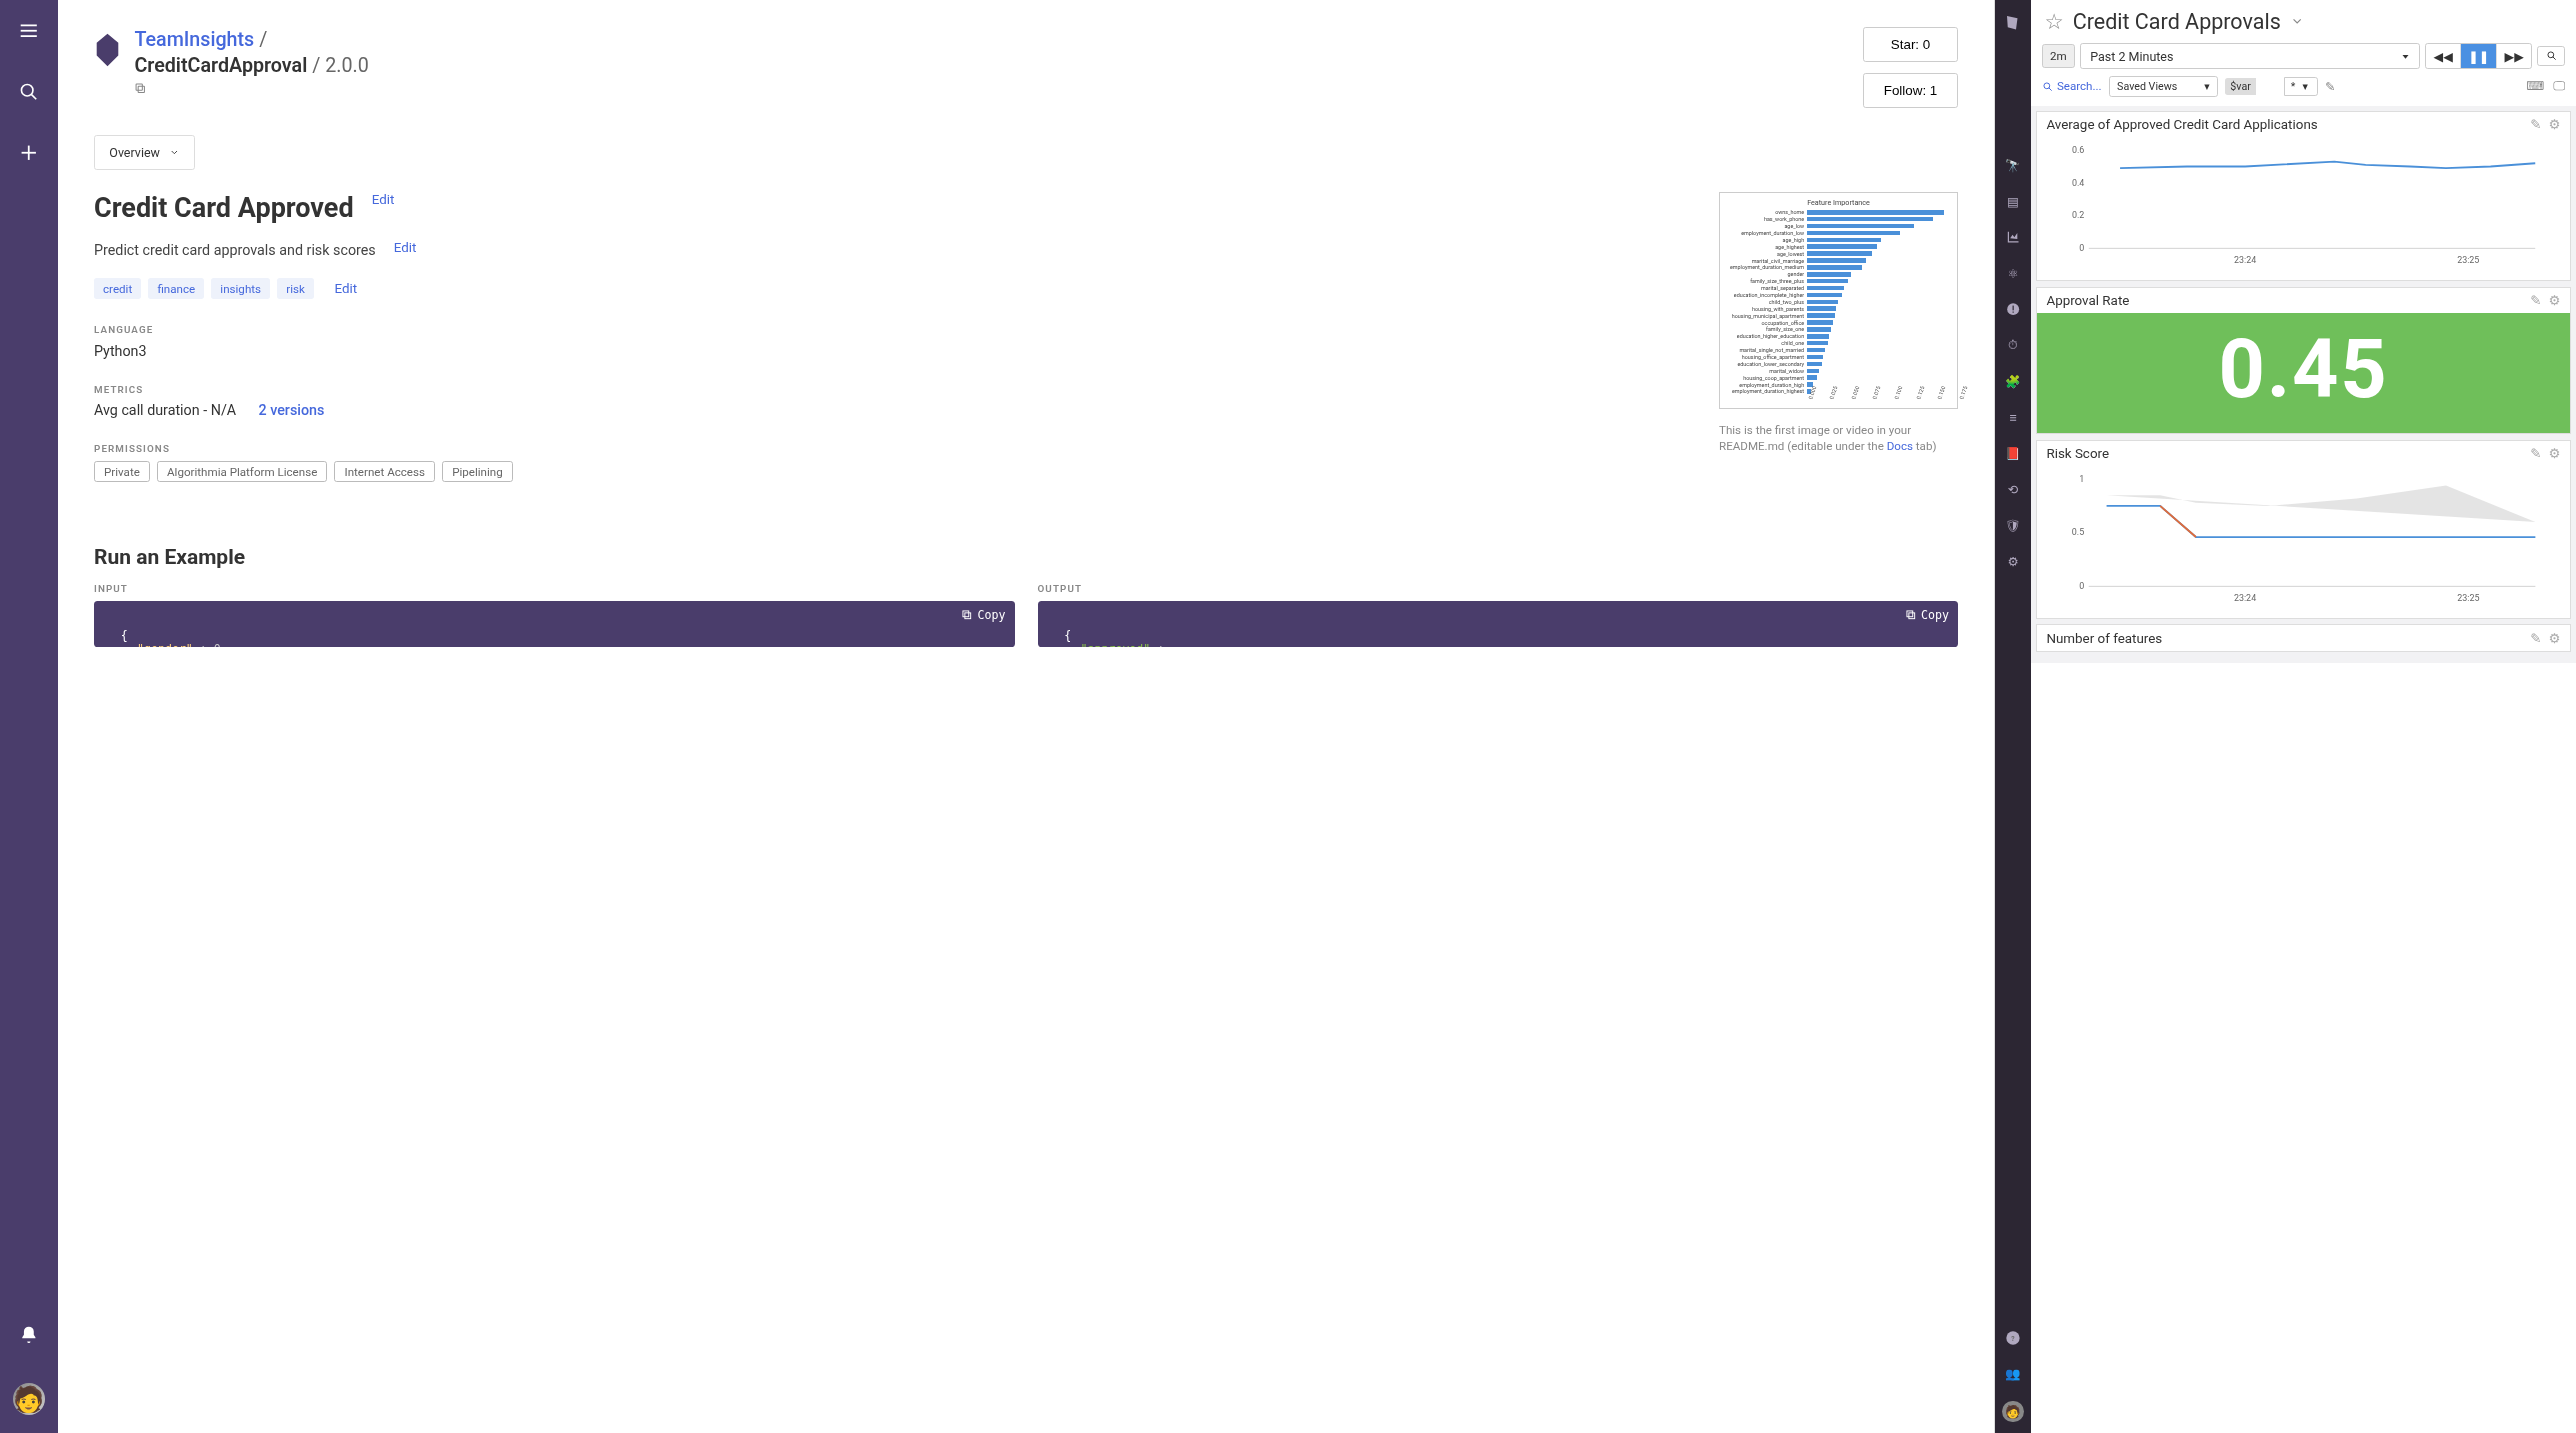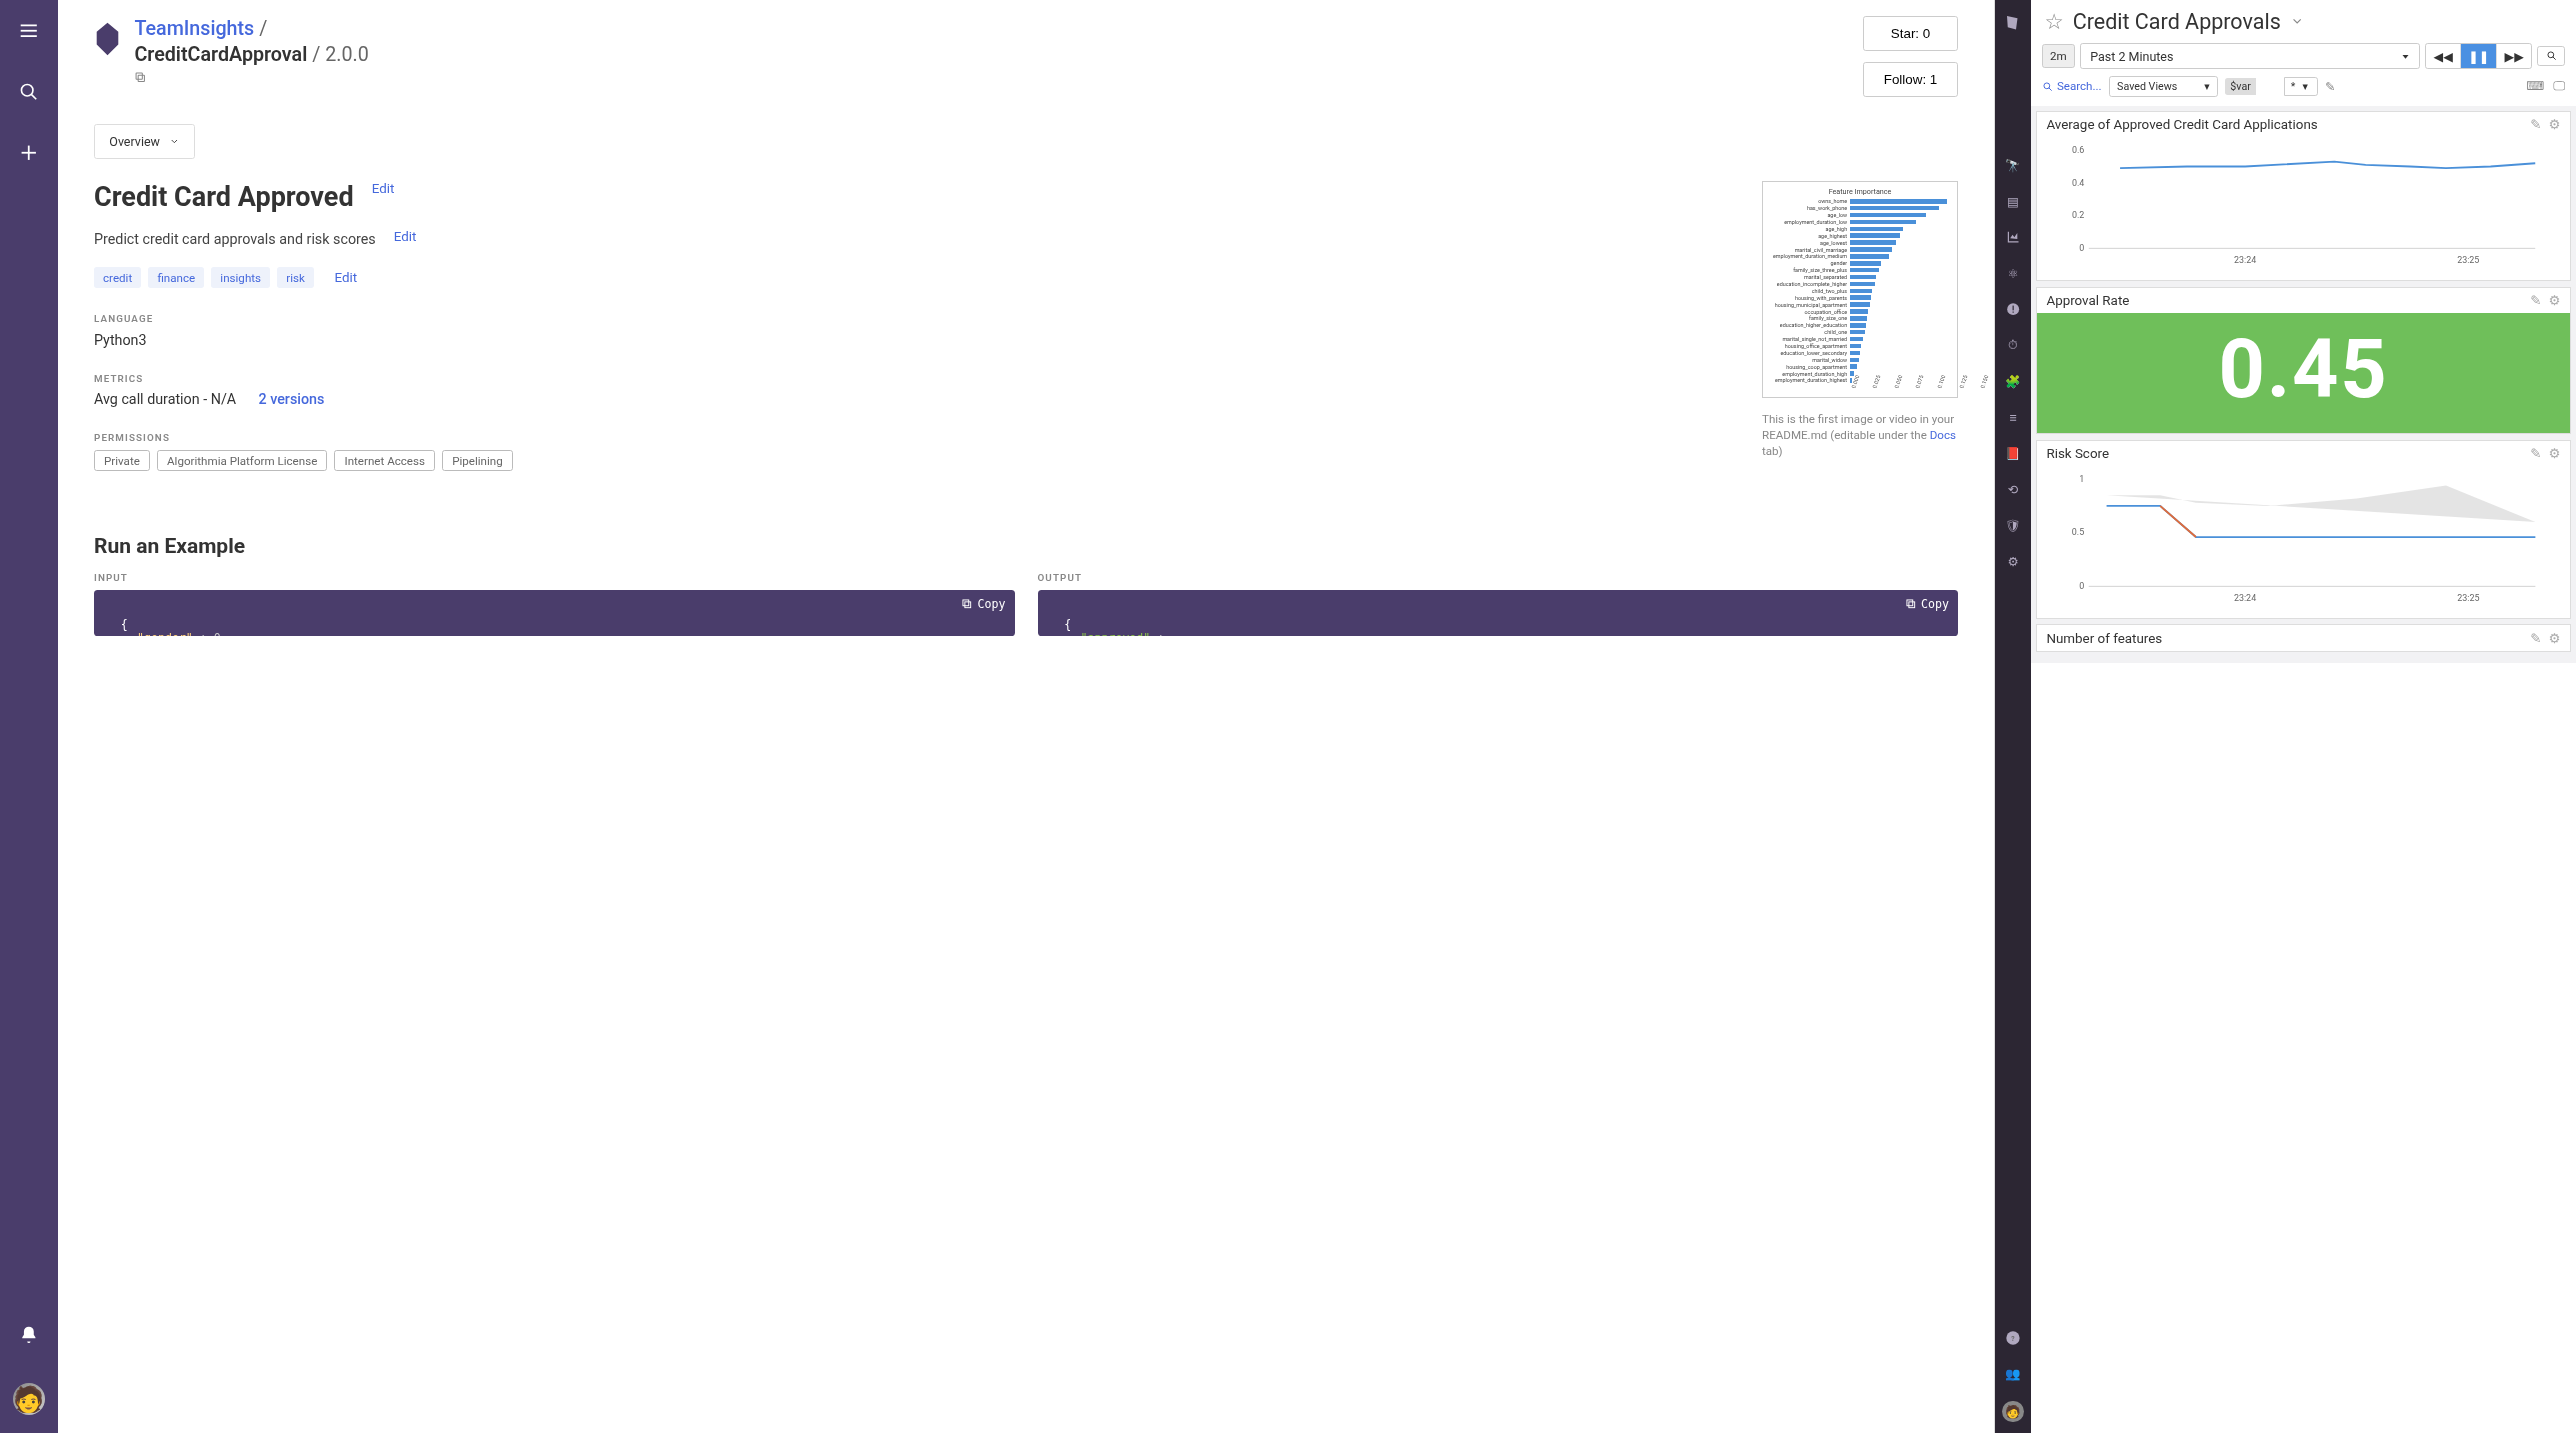--- a/index.html
+++ b/index.html
@@ -1,42 +1,42 @@
 <!DOCTYPE html>
 <html style="font-size:14.3px"><head>
 <meta charset="utf-8">
 <style>
 * { margin: 0; padding: 0; box-sizing: border-box; }
 body { font-family: -apple-system, BlinkMacSystemFont, "Segoe UI", Roboto, sans-serif; font-size: 12.5px; color: #333; display: flex; height: 100vh; overflow: hidden; }
 .left-nav { width: 58px; background: #4a3d6b; display: flex; flex-direction: column; align-items: center; padding-top: 18px; gap: 36px; flex-shrink: 0; }
 .left-nav .icon { width: 25px; height: 25px; display: flex; align-items: center; justify-content: center; color: #fff; cursor: pointer; }
 .left-nav .spacer { flex: 1; }
 .left-nav .avatar { width: 32px; height: 32px; border-radius: 50%; background: linear-gradient(135deg,#888,#ccc); margin-bottom: 18px; overflow:hidden;display:flex;align-items:center;justify-content:center;font-size:25px;}
-.left-panel { flex: 1; overflow-y: auto; padding: 16px 36px; min-width: 626px; border-right:0.9px solid #ddd;}
+.left-panel { flex: 1; overflow-y: auto; padding: 27px 36px; min-width: 626px; border-right:0.9px solid #ddd;}
 .right-panel { width: 581px; display: flex; flex-shrink: 0; background: #f7f7f7; position:relative;}
 .right-nav { width: 36px; background: #2c2633; display: flex; flex-direction: column; align-items: center; padding-top: 13.4px; gap: 18px; }
 .right-nav .ricon { width: 18px; height: 18px; color: #b0a8bf; display:flex; align-items:center; justify-content:center; cursor:pointer;}
 .right-nav .rspacer { flex: 1; }
 .right-nav .ravatar { width: 21.5px; height: 21.5px; border-radius: 50%; background: #888; margin-bottom: 10.7px; overflow:hidden;display:flex;align-items:center;justify-content:center;}
 
 .header-row { display: flex; align-items: flex-start; gap: 10.7px; justify-content: space-between;}
 .header-left { display: flex; align-items: flex-start; gap: 13.4px;}
 .algo-logo { width: 27px; height: 36px; margin-top: 5.4px;}
 .breadcrumb { font-size: 19.7px; line-height: 1.3;}
 .breadcrumb a { color: #4568dc; text-decoration: none; font-weight:500;}
 .breadcrumb .sep { color: #666; }
 .breadcrumb .name { font-weight: 600; }
 .breadcrumb .ver { color: #666; font-weight: 400;}
 .header-btns { display: flex; gap: 10.7px; flex-direction: column; }
 .header-btns button { border: 0.9px solid #ccc; background: #fff; padding: 9px 19.7px; border-radius: 2.7px; font-size: 13.4px; cursor: pointer; }
 
 .overview-dd { display: inline-flex; align-items: center; gap: 9px; border: 0.9px solid #ddd; padding: 9px 14.3px; border-radius: 2.7px; margin-top: 27px; cursor:pointer;}
 .main-row { display: flex; gap: 45px; margin-top: 22.4px;}
 .main-left { flex: 1; }
-.main-right { width: 196px; flex-shrink: 0;}
+.main-right { width: 239px; flex-shrink: 0;}
 h1.title { font-size: 27px; font-weight: 700; margin-bottom: 10.7px; }
 .desc { font-size: 14.3px; color: #444; line-height: 1.4; }
 .edit-link { color: #4568dc; font-size: 13.4px; cursor: pointer; }
 .title-row { display: flex; align-items: flex-start; gap: 18px; }
 .desc-row { display: flex; align-items: flex-start; gap: 18px; margin-top: 5.4px;}
 .tags-row { display: flex; align-items: center; gap: 7.2px; margin-top: 18px; flex-wrap: wrap;}
 .tag { background: #eef2fb; color: #4568dc; padding: 3.6px 9px; border-radius: 2.7px; font-size: 11.6px; }
 .section-label { font-size: 9.8px; letter-spacing: 1.1px; color: #888; text-transform: uppercase; margin-top: 25px; margin-bottom: 7.2px; font-weight:600;}
 .lang { font-size: 14.3px; }
 .metrics-row { display: flex; align-items: center; gap: 22.4px; font-size: 14.3px;}

